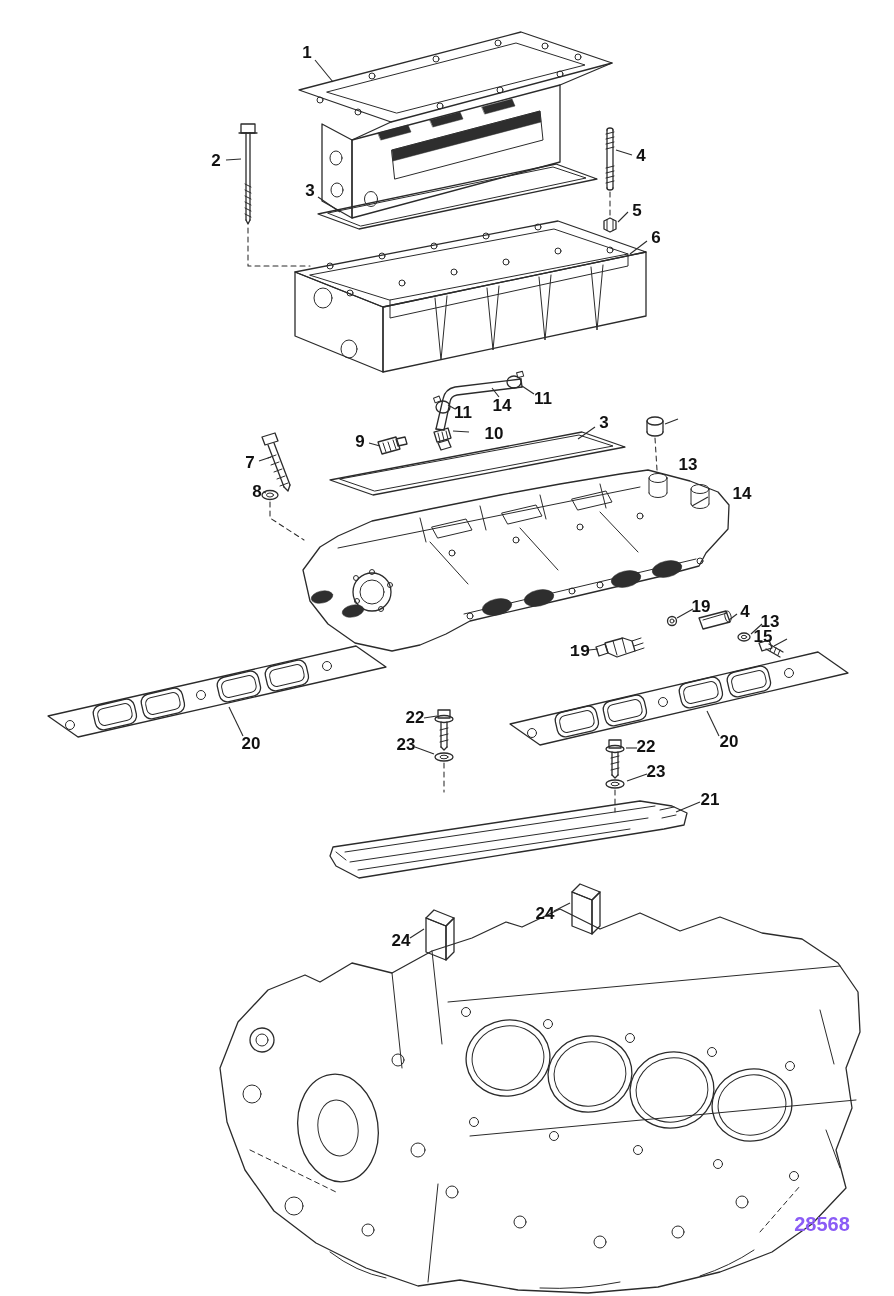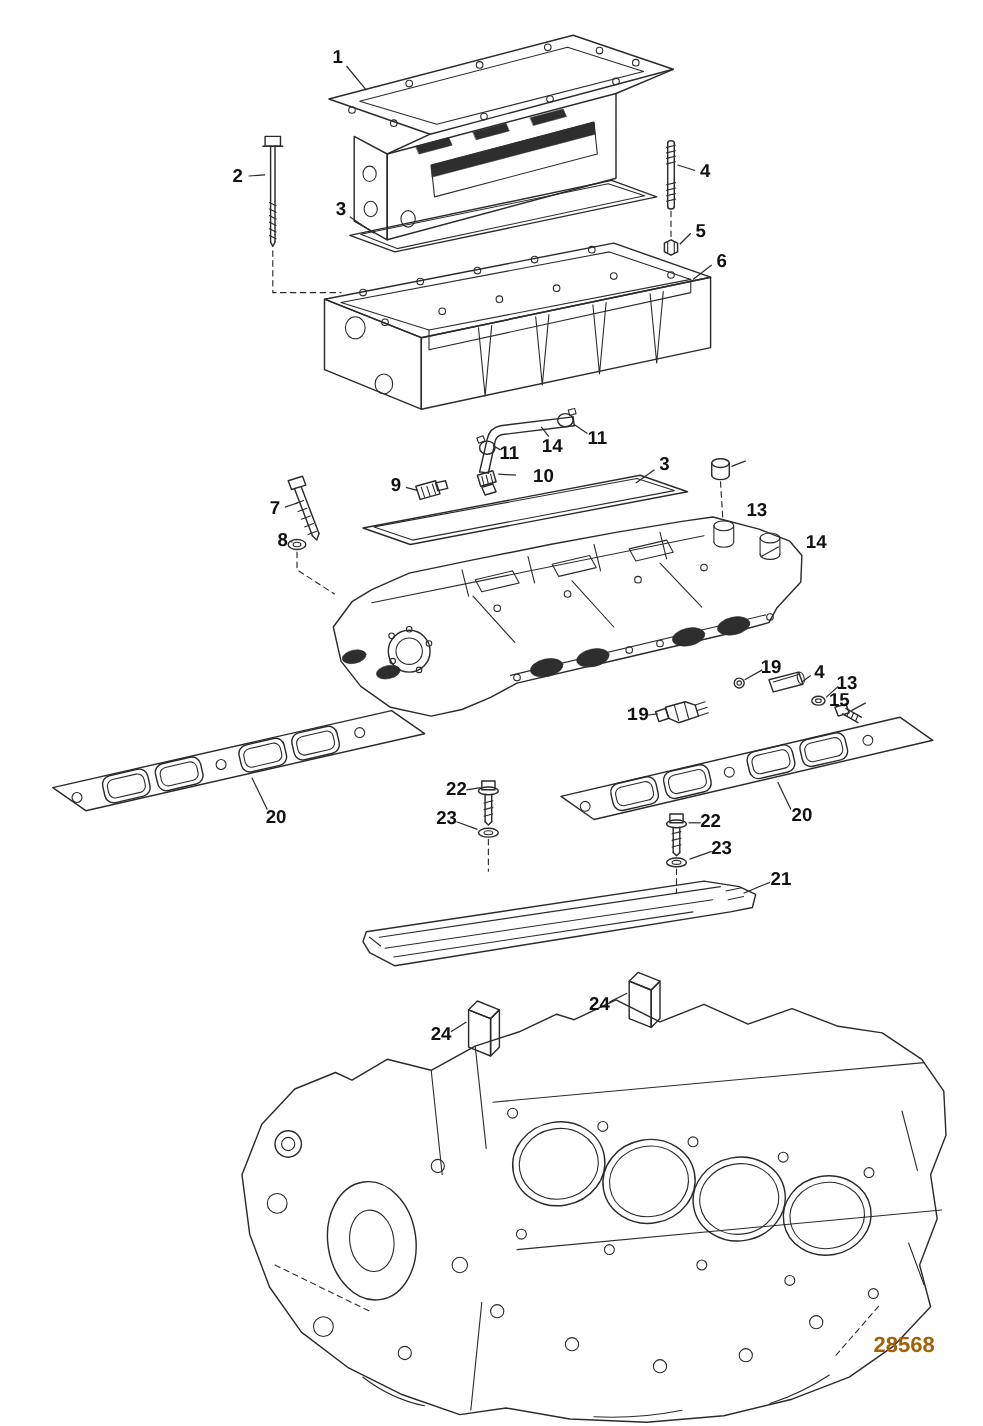--- a/index.html
+++ b/index.html
@@ -12,21 +12,21 @@
   .ink .dark { fill:#2e2e2e; stroke:#2e2e2e; stroke-width:.5; }
   .ink .thin { stroke-width:1; }
   .dash { stroke-dasharray:5 4; stroke-width:1.05; }
   #leader-layer line { stroke:var(--ink,#2b2b2b); stroke-width:1.1; }
   .callout {
     position:absolute; transform:translate(-50%,-50%);
     font-weight:bold; font-size:17px; line-height:1; color:#111; white-space:nowrap;
   }
   .drawing-number {
     position:absolute; left:822px; top:1224px; transform:translate(-50%,-50%);
-    font-weight:bold; font-size:20px; color:#a16207;
+    font-weight:bold; font-size:20px; color:#8b5cf6;
   }
 </style>
 </head>
 <body>
 
 <div class="stage">
 
   <svg width="894" height="1296" viewBox="0 0 894 1296" xmlns="http://www.w3.org/2000/svg">
     <g class="ink">
 

